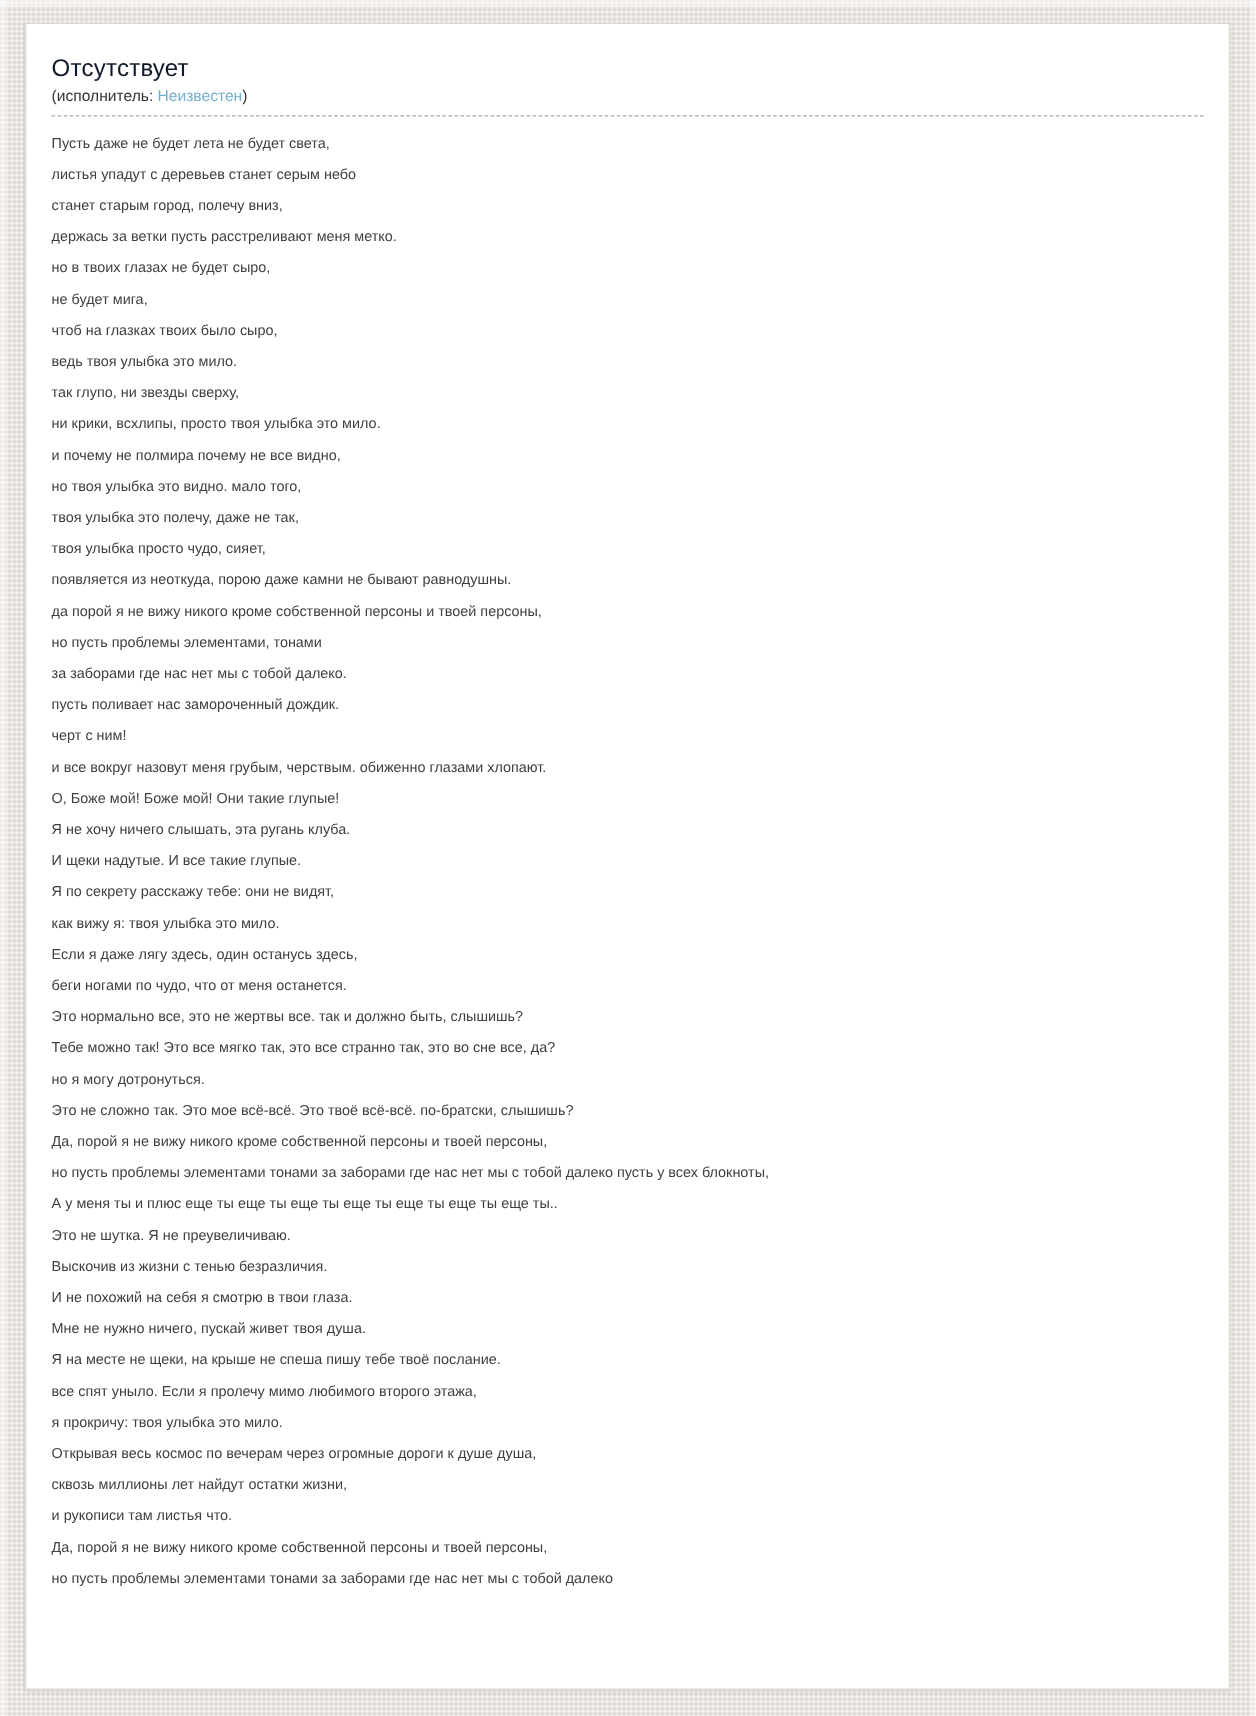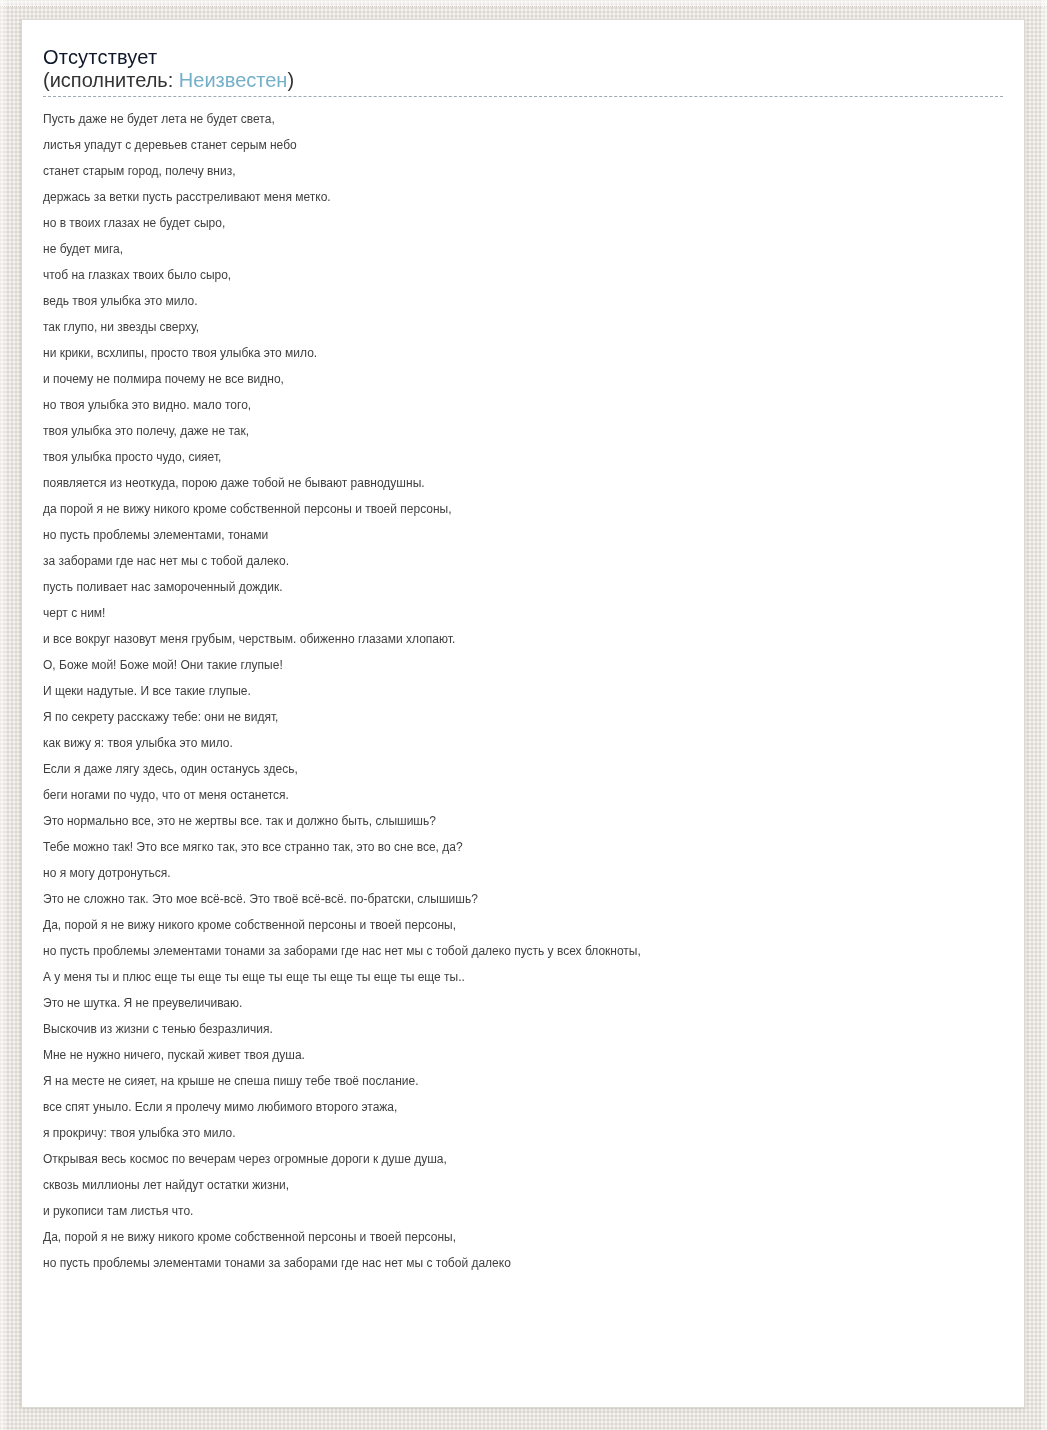--- a/index.html
+++ b/index.html
@@ -56,21 +56,21 @@
   }
   h1.song-title {
     margin: 0;
     font-size: 20px;
     line-height: 26px;
     font-weight: normal;
     color: #0f172a;
     letter-spacing: 0.2px;
   }
   .artist-line {
-    font-size: 20px;
+    font-size: 13px;
     line-height: 20px;
     color: #333333;
   }
   .artist-link {
     color: #74afc9;
     text-decoration: none;
     cursor: pointer;
   }
   .lyrics {
     margin-top: 9px;
@@ -106,44 +106,46 @@
       <div class="lyric-line">но в твоих глазах не будет сыро,</div>
       <div class="lyric-line">не будет мига,</div>
       <div class="lyric-line">чтоб на глазках твоих было сыро,</div>
       <div class="lyric-line">ведь твоя улыбка это мило.</div>
       <div class="lyric-line">так глупо, ни звезды сверху,</div>
       <div class="lyric-line">ни крики, всхлипы, просто твоя улыбка это мило.</div>
       <div class="lyric-line">и почему не полмира почему не все видно,</div>
       <div class="lyric-line">но твоя улыбка это видно. мало того,</div>
       <div class="lyric-line">твоя улыбка это полечу, даже не так,</div>
       <div class="lyric-line">твоя улыбка просто чудо, сияет,</div>
-      <div class="lyric-line">появляется из неоткуда, порою даже тобой не бывают равнодушны.</div>
+      <div class="lyric-line">появляется из неоткуда, порою даже камни не бывают равнодушны.</div>
       <div class="lyric-line">да порой я не вижу никого кроме собственной персоны и твоей персоны,</div>
       <div class="lyric-line">но пусть проблемы элементами, тонами</div>
       <div class="lyric-line">за заборами где нас нет мы с тобой далеко.</div>
       <div class="lyric-line">пусть поливает нас замороченный дождик.</div>
       <div class="lyric-line">черт с ним!</div>
       <div class="lyric-line">и все вокруг назовут меня грубым, черствым. обиженно глазами хлопают.</div>
       <div class="lyric-line">О, Боже мой! Боже мой! Они такие глупые!</div>
+      <div class="lyric-line">Я не хочу ничего слышать, эта ругань клуба.</div>
       <div class="lyric-line">И щеки надутые. И все такие глупые.</div>
       <div class="lyric-line">Я по секрету расскажу тебе: они не видят,</div>
       <div class="lyric-line">как вижу я: твоя улыбка это мило.</div>
       <div class="lyric-line">Если я даже лягу здесь, один останусь здесь,</div>
       <div class="lyric-line">беги ногами по чудо, что от меня останется.</div>
       <div class="lyric-line">Это нормально все, это не жертвы все. так и должно быть, слышишь?</div>
       <div class="lyric-line">Тебе можно так! Это все мягко так, это все странно так, это во сне все, да?</div>
       <div class="lyric-line">но я могу дотронуться.</div>
       <div class="lyric-line">Это не сложно так. Это мое всё-всё. Это твоё всё-всё. по-братски, слышишь?</div>
       <div class="lyric-line">Да, порой я не вижу никого кроме собственной персоны и твоей персоны,</div>
       <div class="lyric-line">но пусть проблемы элементами тонами за заборами где нас нет мы с тобой далеко пусть у всех блокноты,</div>
       <div class="lyric-line">А у меня ты и плюс еще ты еще ты еще ты еще ты еще ты еще ты еще ты..</div>
       <div class="lyric-line">Это не шутка. Я не преувеличиваю.</div>
       <div class="lyric-line">Выскочив из жизни с тенью безразличия.</div>
+      <div class="lyric-line">И не похожий на себя я смотрю в твои глаза.</div>
       <div class="lyric-line">Мне не нужно ничего, пускай живет твоя душа.</div>
-      <div class="lyric-line">Я на месте не сияет, на крыше не спеша пишу тебе твоё послание.</div>
+      <div class="lyric-line">Я на месте не щеки, на крыше не спеша пишу тебе твоё послание.</div>
       <div class="lyric-line">все спят уныло. Если я пролечу мимо любимого второго этажа,</div>
       <div class="lyric-line">я прокричу: твоя улыбка это мило.</div>
       <div class="lyric-line">Открывая весь космос по вечерам через огромные дороги к душе душа,</div>
       <div class="lyric-line">сквозь миллионы лет найдут остатки жизни,</div>
       <div class="lyric-line">и рукописи там листья что.</div>
       <div class="lyric-line">Да, порой я не вижу никого кроме собственной персоны и твоей персоны,</div>
       <div class="lyric-line">но пусть проблемы элементами тонами за заборами где нас нет мы с тобой далеко</div>
     </div>
 
 </div>

